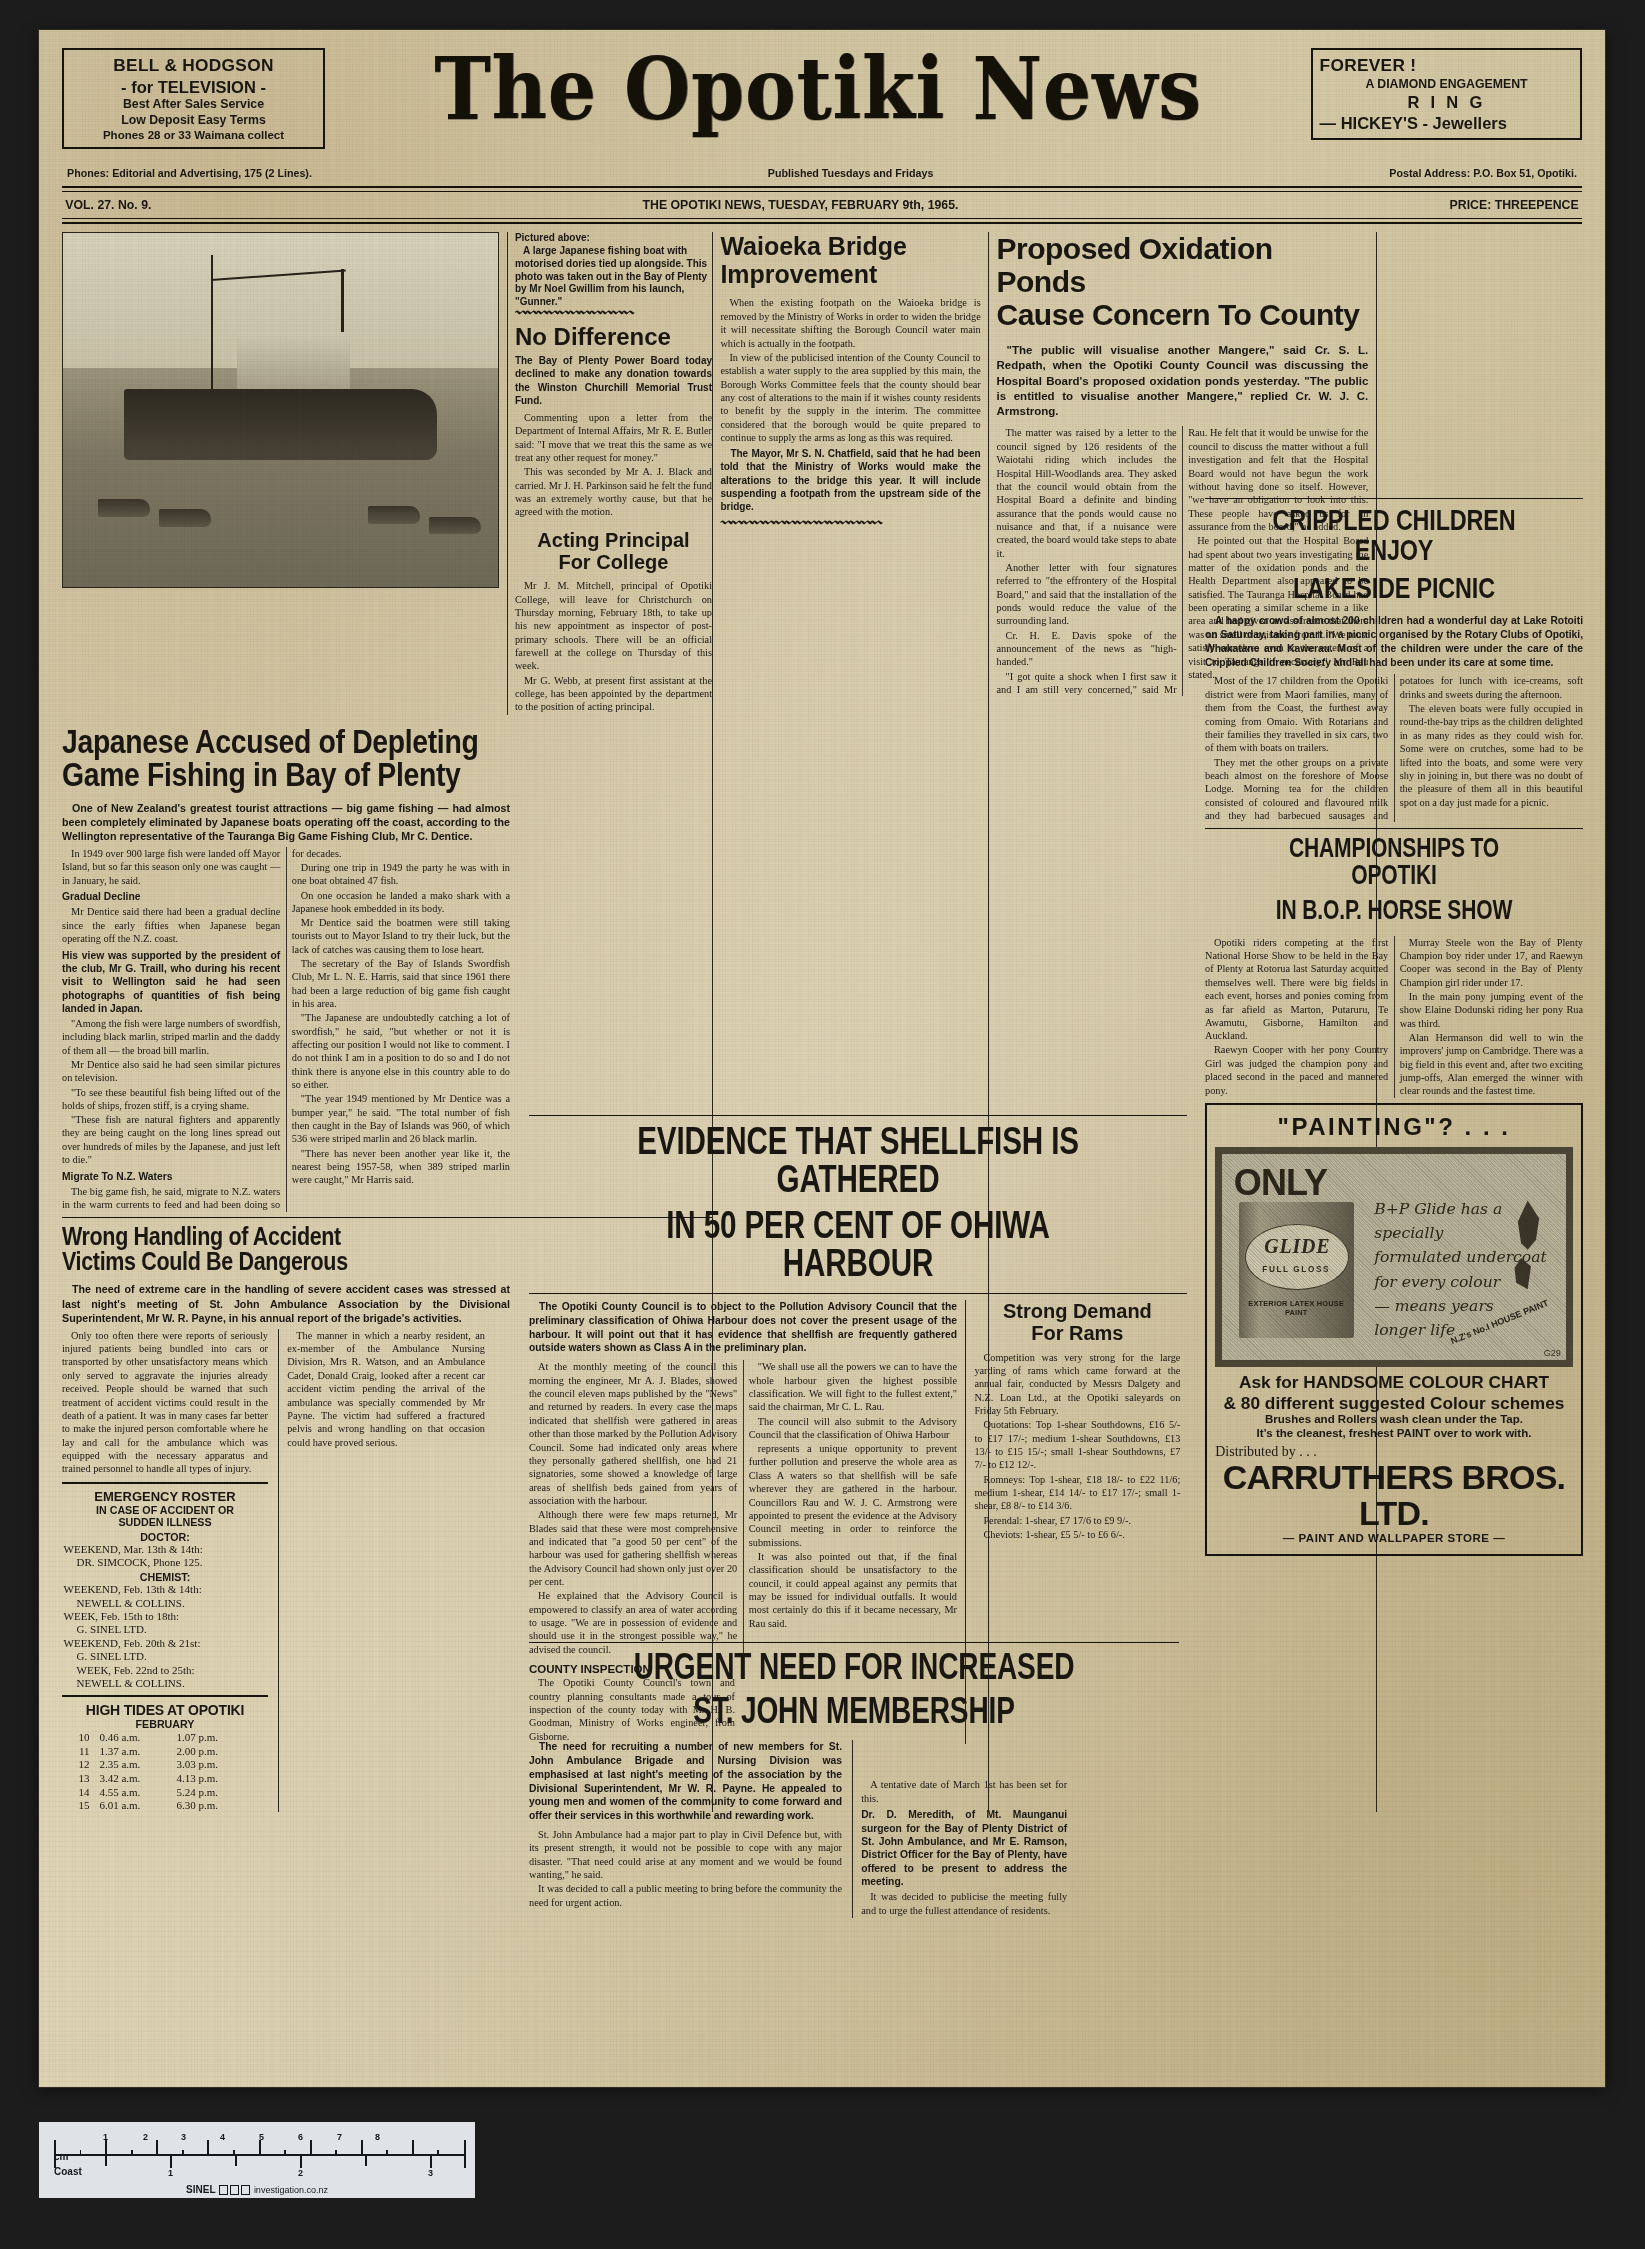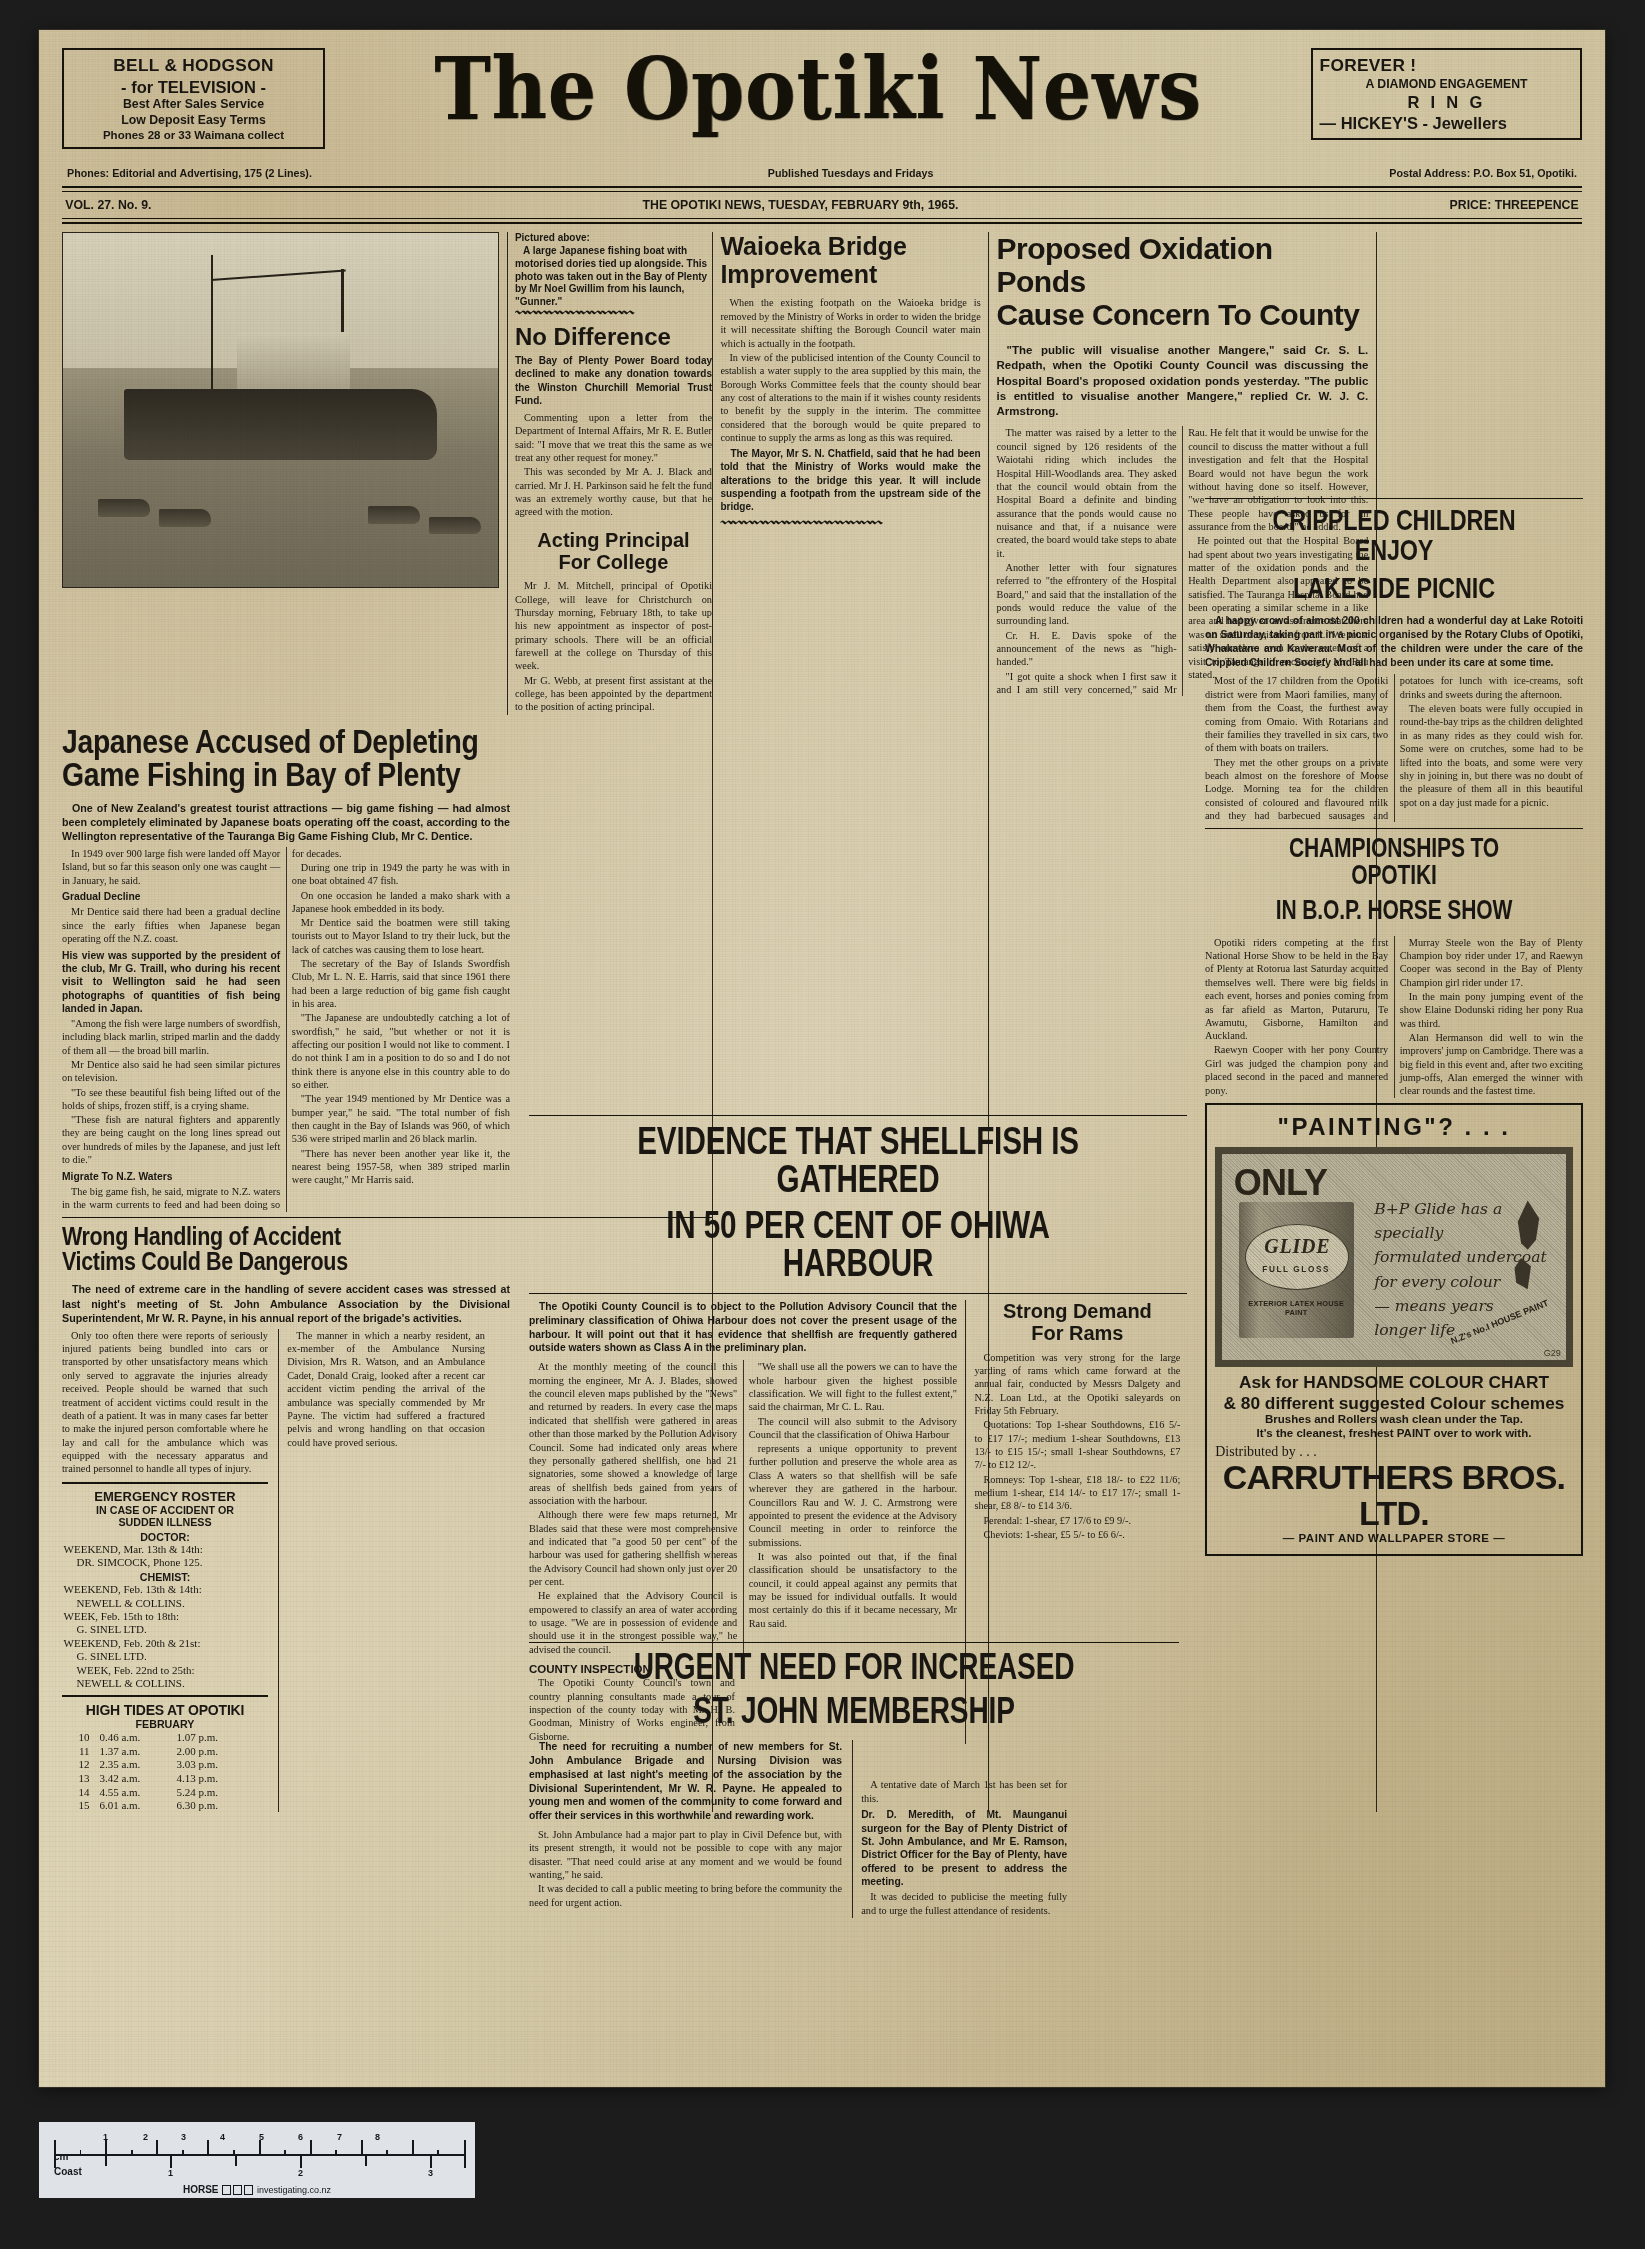--- a/index.html
+++ b/index.html
@@ -565,18 +565,18 @@
   <div class="num" style="left:142px;top:10px;">3</div>
   <div class="num" style="left:181px;top:10px;">4</div>
   <div class="num" style="left:220px;top:10px;">5</div>
   <div class="num" style="left:259px;top:10px;">6</div>
   <div class="num" style="left:298px;top:10px;">7</div>
   <div class="num" style="left:336px;top:10px;">8</div>
   <div class="num" style="left:129px;top:46px;">1</div>
   <div class="num" style="left:259px;top:46px;">2</div>
   <div class="num" style="left:389px;top:46px;">3</div>
   <div class="brand">
-    <span>HORSE</span>
+    <span>SINEL</span>
     <span class="sq"></span><span class="sq"></span><span class="sq"></span>
-    <span class="sm">investigating.co.nz</span>
+    <span class="sm">investigation.co.nz</span>
   </div>
 </div>
 
 
 </body></html>

